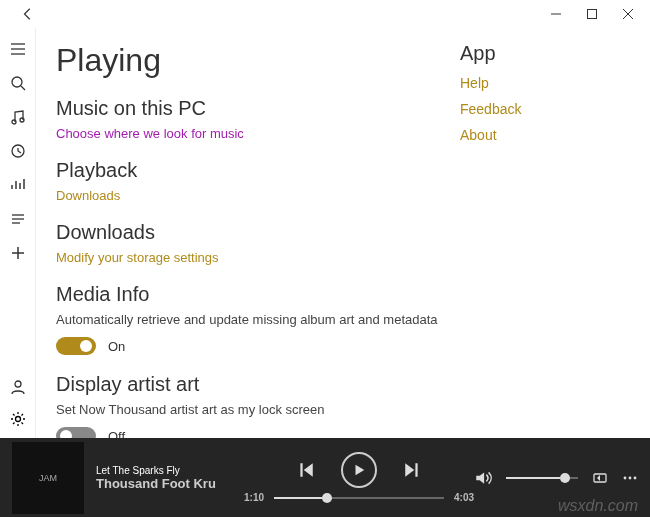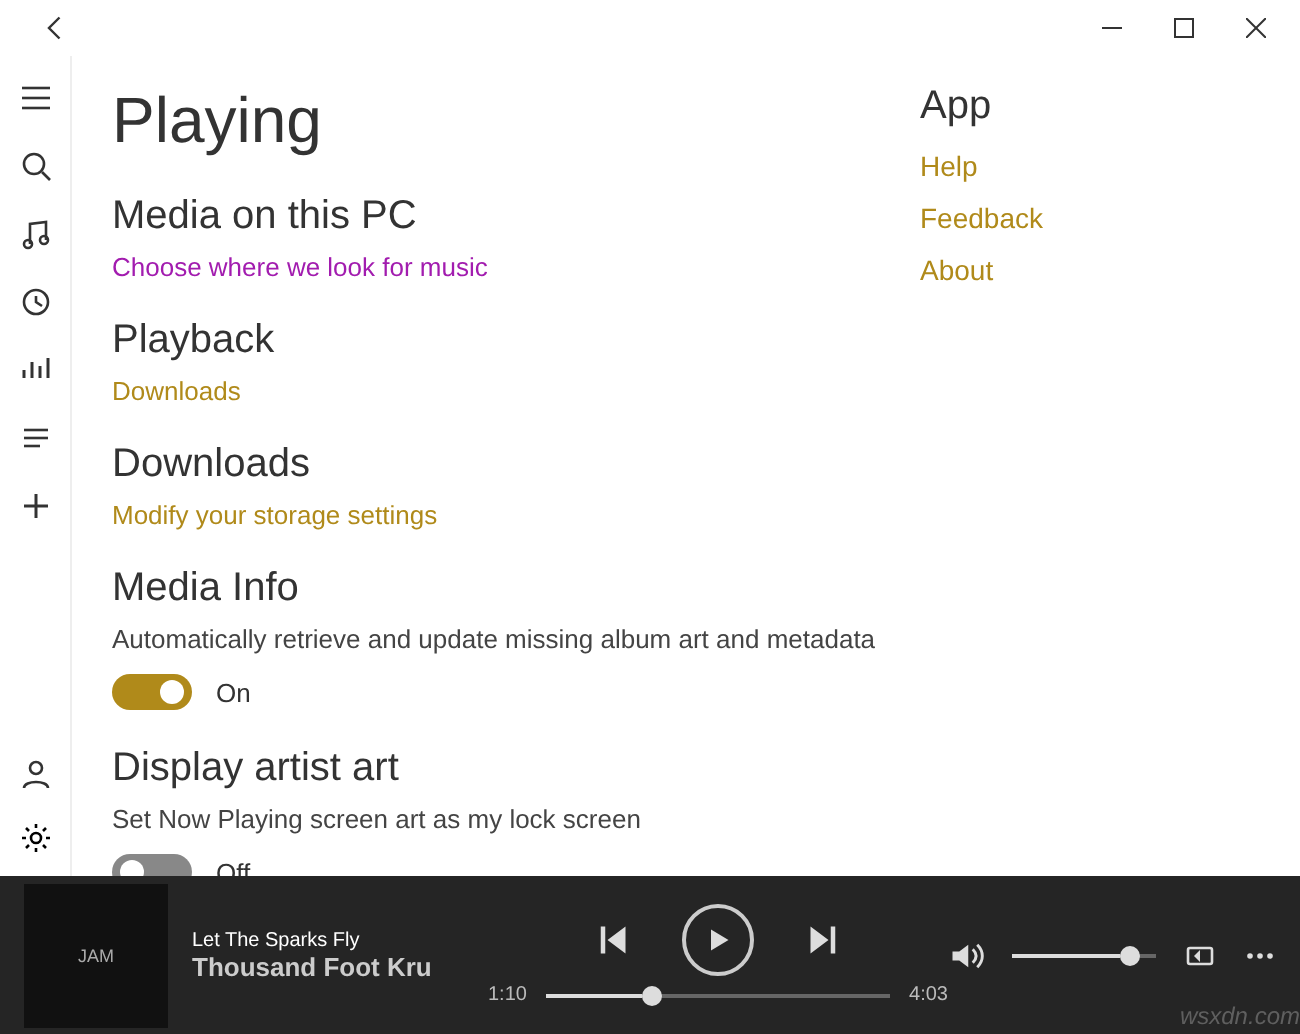--- a/index.html
+++ b/index.html
@@ -32,29 +32,29 @@
   .col-side h2 { font-weight:400; font-size:20px; margin-bottom:10px; color:#333;}
   
   .player { height:79px; background:#252525; color:#e6e6e6; display:flex; align-items:center; position:relative;padding-left:12px; }
   .album-art { width:72px; height:72px; background:#111 center/cover; margin:4px 0 3px 0; display:flex; align-items:center; justify-content:center; font-size:9px; color:#aaa;}
   .track-info { padding-left:12px; width:160px; overflow:hidden;}
   .track-title { font-size:10px; color:#fff; white-space:nowrap; overflow:hidden; text-overflow:ellipsis;}
   .track-artist { font-size:13px; color:#ccc; font-weight:600; white-space:nowrap; overflow:hidden; text-overflow:ellipsis;}
   .controls { flex:1; display:flex; flex-direction:column; align-items:center; justify-content:center; gap:4px;}
   .ctrl-row { display:flex; align-items:center; gap:26px;}
   .play-btn { width:36px; height:36px; border:2px solid #ccc; border-radius:50%; display:flex; align-items:center; justify-content:center;}
-  .progress-row { display:flex; align-items:center; gap:10px; font-size:10px; color:#bbb; width:230px;}
+  .progress-row { display:flex; align-items:center; gap:10px; font-size:10px; color:#bbb; width:230px;font-weight:bold;}
   .progress-track { flex:1; height:2px; background:#666; position:relative;}
   .progress-fill { position:absolute; left:0; top:0; height:100%; background:#ddd; width:28%;}
   .progress-thumb { position:absolute; top:-4px; left:28%; width:10px; height:10px; border-radius:50%; background:#ddd;}
   .player-right { display:flex; align-items:center; gap:14px; padding-right:12px;}
   .vol-track { width:72px; height:2px; background:#666; position:relative;}
   .vol-fill { position:absolute; left:0; top:0; height:100%; width:75%; background:#ddd;}
   .vol-thumb { position:absolute; top:-4px; left:75%; width:10px; height:10px; border-radius:50%; background:#ddd;}
-  .watermark { position:absolute; right:0; bottom:2px; font-size:12px; color:#5f5f5f; font-style:italic;}
+  .watermark { position:absolute; right:12px; bottom:2px; font-size:16px; color:#5f5f5f; font-style:italic;}
   svg { display:block; }
 </style>
 </head>
 <body>
 
 <div class="titlebar">
   <div class="titlebar-left">
     <span class="win-btn">
       <svg width="14" height="14" viewBox="0 0 16 16" stroke="#333" stroke-width="1.4" fill="none">
           <path d="M10 2 L4 8 L10 14"></path>
@@ -145,38 +145,38 @@
             <path d="M8 1 V3 M8 13 V15 M1 8 H3 M13 8 H15 M3 3 L4.5 4.5 M11.5 11.5 L13 13 M13 3 L11.5 4.5 M4.5 11.5 L3 13"></path>
           </svg>
       </span>
     </div>
   </div>
 
   <div class="content">
     <div class="col-main">
       <h1 class="page-title">Playing</h1>
 
-      <h2 class="section">Media on this PC</h2>
+      <h2 class="section">Music on this PC</h2>
       <div class="subtext">Choose where we look for music</div>
 
       <h2 class="section">Playback</h2>
       <a class="link">Downloads</a>
 
       <h2 class="section">Downloads</h2>
       <a class="link">Modify your storage settings</a>
 
       <h2 class="section">Media Info</h2>
       <div class="desc">Automatically retrieve and update missing album art and metadata</div>
       <div class="toggle-row">
         <div class="toggle"></div>
         <span class="toggle-label">On</span>
       </div>
 
       <h2 class="section">Display artist art</h2>
-      <div class="desc">Set Now Playing screen art as my lock screen</div>
+      <div class="desc">Set Now Thousand artist art as my lock screen</div>
       <div class="toggle-row">
         <div class="toggle off"></div>
         <span class="toggle-label">Off</span>
       </div>
     </div>
 
     <div class="col-side">
       <h2>App</h2>
       <div class="side-links">
         <a class="link">Help</a>

